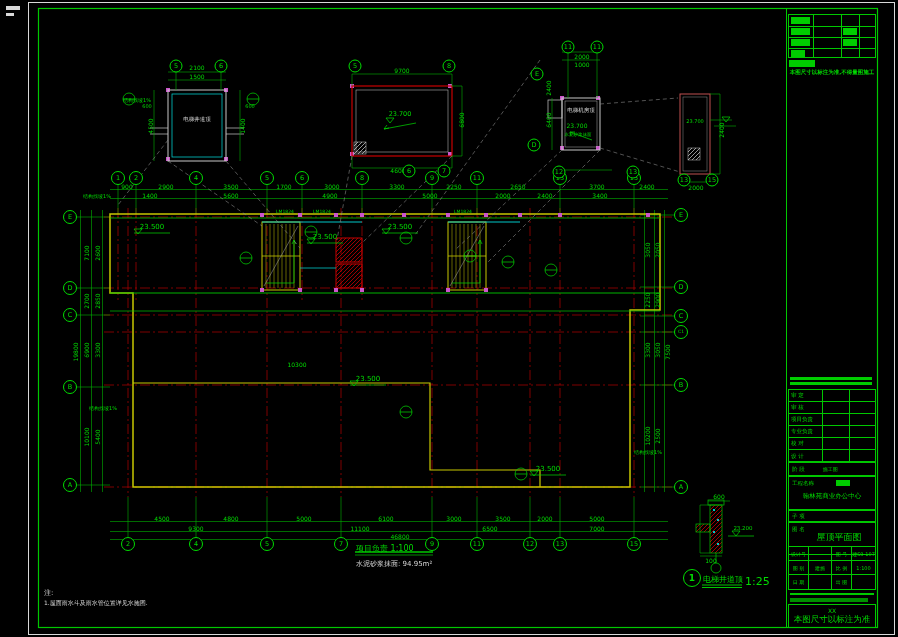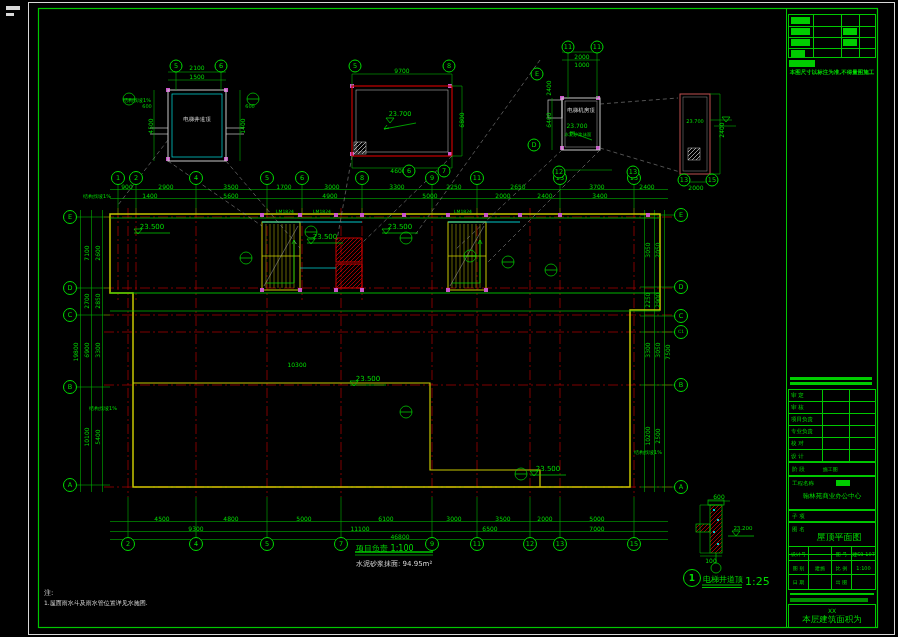--- a/index.html
+++ b/index.html
@@ -458,17 +458,17 @@
           <div class="ngcell" style="width: 20px; flex-grow: 0;">出 图</div>
           <div class="ngcell" style="width: 21px; flex-grow: 1;"></div>
         </div>
       </div>
 
   <div class="blob" style="left:3px;top:585px;width:84px;height:2px;"></div>
   <div class="blob" style="left:3px;top:590px;width:78px;height:4px;opacity:0.7;"></div>
 
   <div class="tb" style="left:1px;top:596px;width:88px;height:24px;text-align:center;">
     <div style="font-size:6px;margin-top:2px;">XX</div>
-    <div style="font-size:8.5px;">本层建筑面积为</div>
+    <div style="font-size:8.5px;">本图尺寸以标注为准</div>
   </div>
 </div>
 
 </div>
 
 </body></html>

